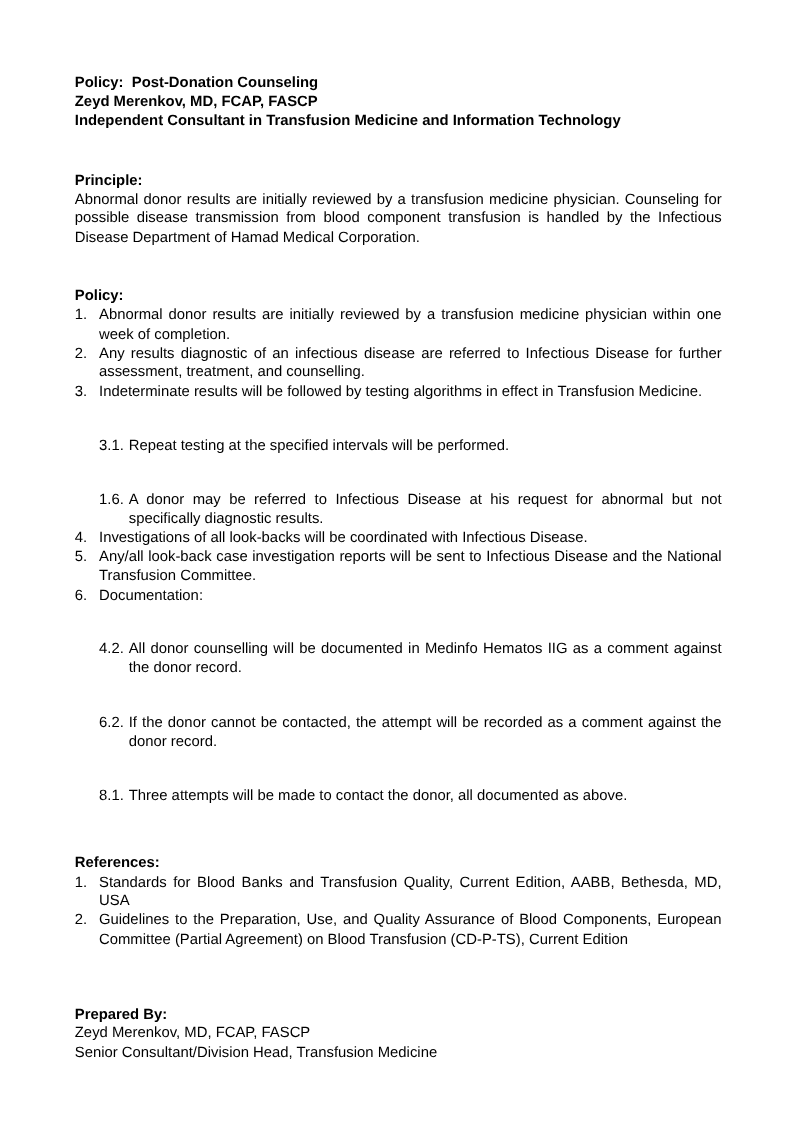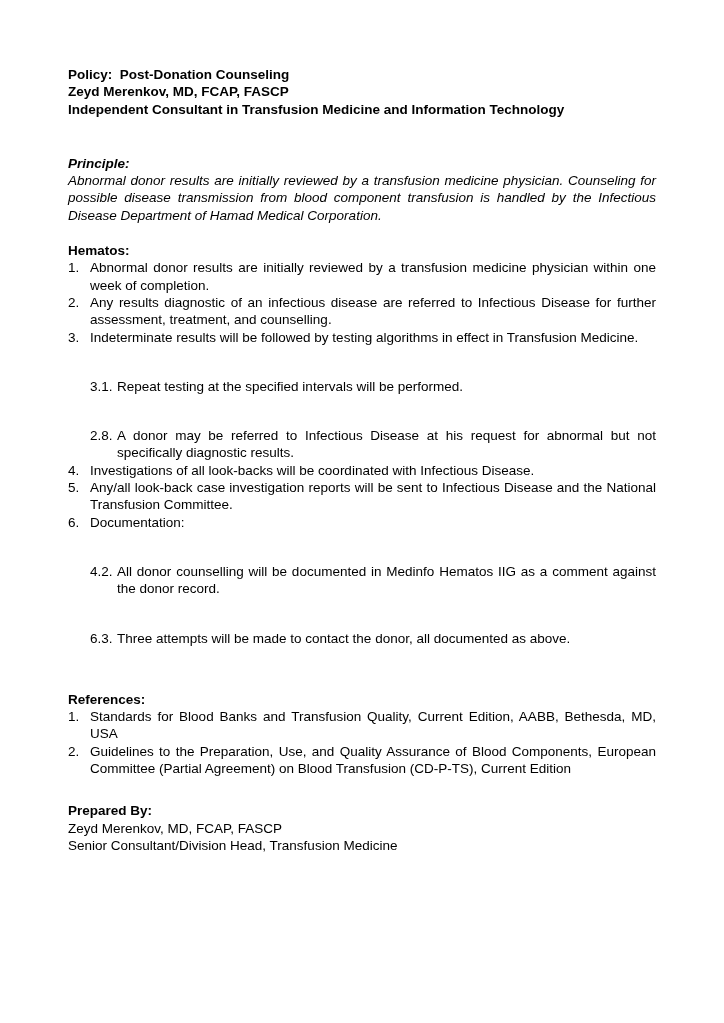--- a/index.html
+++ b/index.html
@@ -15,23 +15,23 @@
   }
   .page {
     width: 724px;
     height: 769px;
     background: #ffffff;
     padding: 66px 68px 0 68px;
   }
   .bold { font-weight: bold; }
   .ws-pre { white-space: pre-wrap; }
   .doc-header { margin-bottom: 37px; }
-  .section-principle { margin-bottom: 18px; font-style: italic; }
+  .section-principle { margin-bottom: 36px; }
   .section-policy { margin-bottom: 44px; }
-  .section-references { margin-bottom: 25px; }
+  .section-references { margin-bottom: 51px; }
   .just { text-align: justify; }
   .li-row { display: flex; align-items: flex-start; }
   .li-num {
     flex: 0 0 22px;
     width: 22px;
   }
   .li-text {
     flex: 1 1 auto;
     text-align: justify;
   }
@@ -51,42 +51,42 @@
     <div class="bold">Zeyd Merenkov, MD, FCAP, FASCP</div>
     <div class="bold">Independent Consultant in Transfusion Medicine and Information Technology</div>
   </div>
 
   <div class="section-principle">
     <div class="bold">Principle:</div>
     <div class="just">Abnormal donor results are initially reviewed by a transfusion medicine physician. Counseling for possible disease transmission from blood component transfusion is handled by the Infectious Disease Department of Hamad Medical Corporation.</div>
   </div>
 
   <div class="section-policy">
-    <div class="bold">Hematos:</div>
+    <div class="bold">Policy:</div>
 
     <div class="li-row">
       <span class="li-num">1.</span>
       <div class="li-text">Abnormal donor results are initially reviewed by a transfusion medicine physician within one week of completion.</div>
     </div>
 
     <div class="li-row">
       <span class="li-num">2.</span>
       <div class="li-text">Any results diagnostic of an infectious disease are referred to Infectious Disease for further assessment, treatment, and counselling.</div>
     </div>
 
     <div class="li-row">
       <span class="li-num">3.</span>
       <div class="li-text">Indeterminate results will be followed by testing algorithms in effect in Transfusion Medicine.</div>
     </div>
     <div class="li-row li-sub">
       <span class="li-num">3.1.</span>
       <div class="li-text">Repeat testing at the specified intervals will be performed.</div>
     </div>
     <div class="li-row li-sub">
-      <span class="li-num">2.8.</span>
+      <span class="li-num">1.6.</span>
       <div class="li-text">A donor may be referred to Infectious Disease at his request for abnormal but not specifically diagnostic results.</div>
     </div>
 
     <div class="li-row">
       <span class="li-num">4.</span>
       <div class="li-text">Investigations of all look-backs will be coordinated with Infectious Disease.</div>
     </div>
 
     <div class="li-row">
       <span class="li-num">5.</span>
@@ -95,21 +95,25 @@
 
     <div class="li-row">
       <span class="li-num">6.</span>
       <div class="li-text">Documentation:</div>
     </div>
     <div class="li-row li-sub">
       <span class="li-num">4.2.</span>
       <div class="li-text">All donor counselling will be documented in Medinfo Hematos IIG as a comment against the donor record.</div>
     </div>
     <div class="li-row li-sub">
-      <span class="li-num">6.3.</span>
+      <span class="li-num">6.2.</span>
+      <div class="li-text">If the donor cannot be contacted, the attempt will be recorded as a comment against the donor record.</div>
+    </div>
+    <div class="li-row li-sub">
+      <span class="li-num">8.1.</span>
       <div class="li-text">Three attempts will be made to contact the donor, all documented as above.</div>
     </div>
   </div>
 
   <div class="section-references">
     <div class="bold">References:</div>
 
     <div class="li-row">
       <span class="li-num">1.</span>
       <div class="li-text">Standards for Blood Banks and Transfusion Quality, Current Edition, AABB, Bethesda, MD, USA</div>

